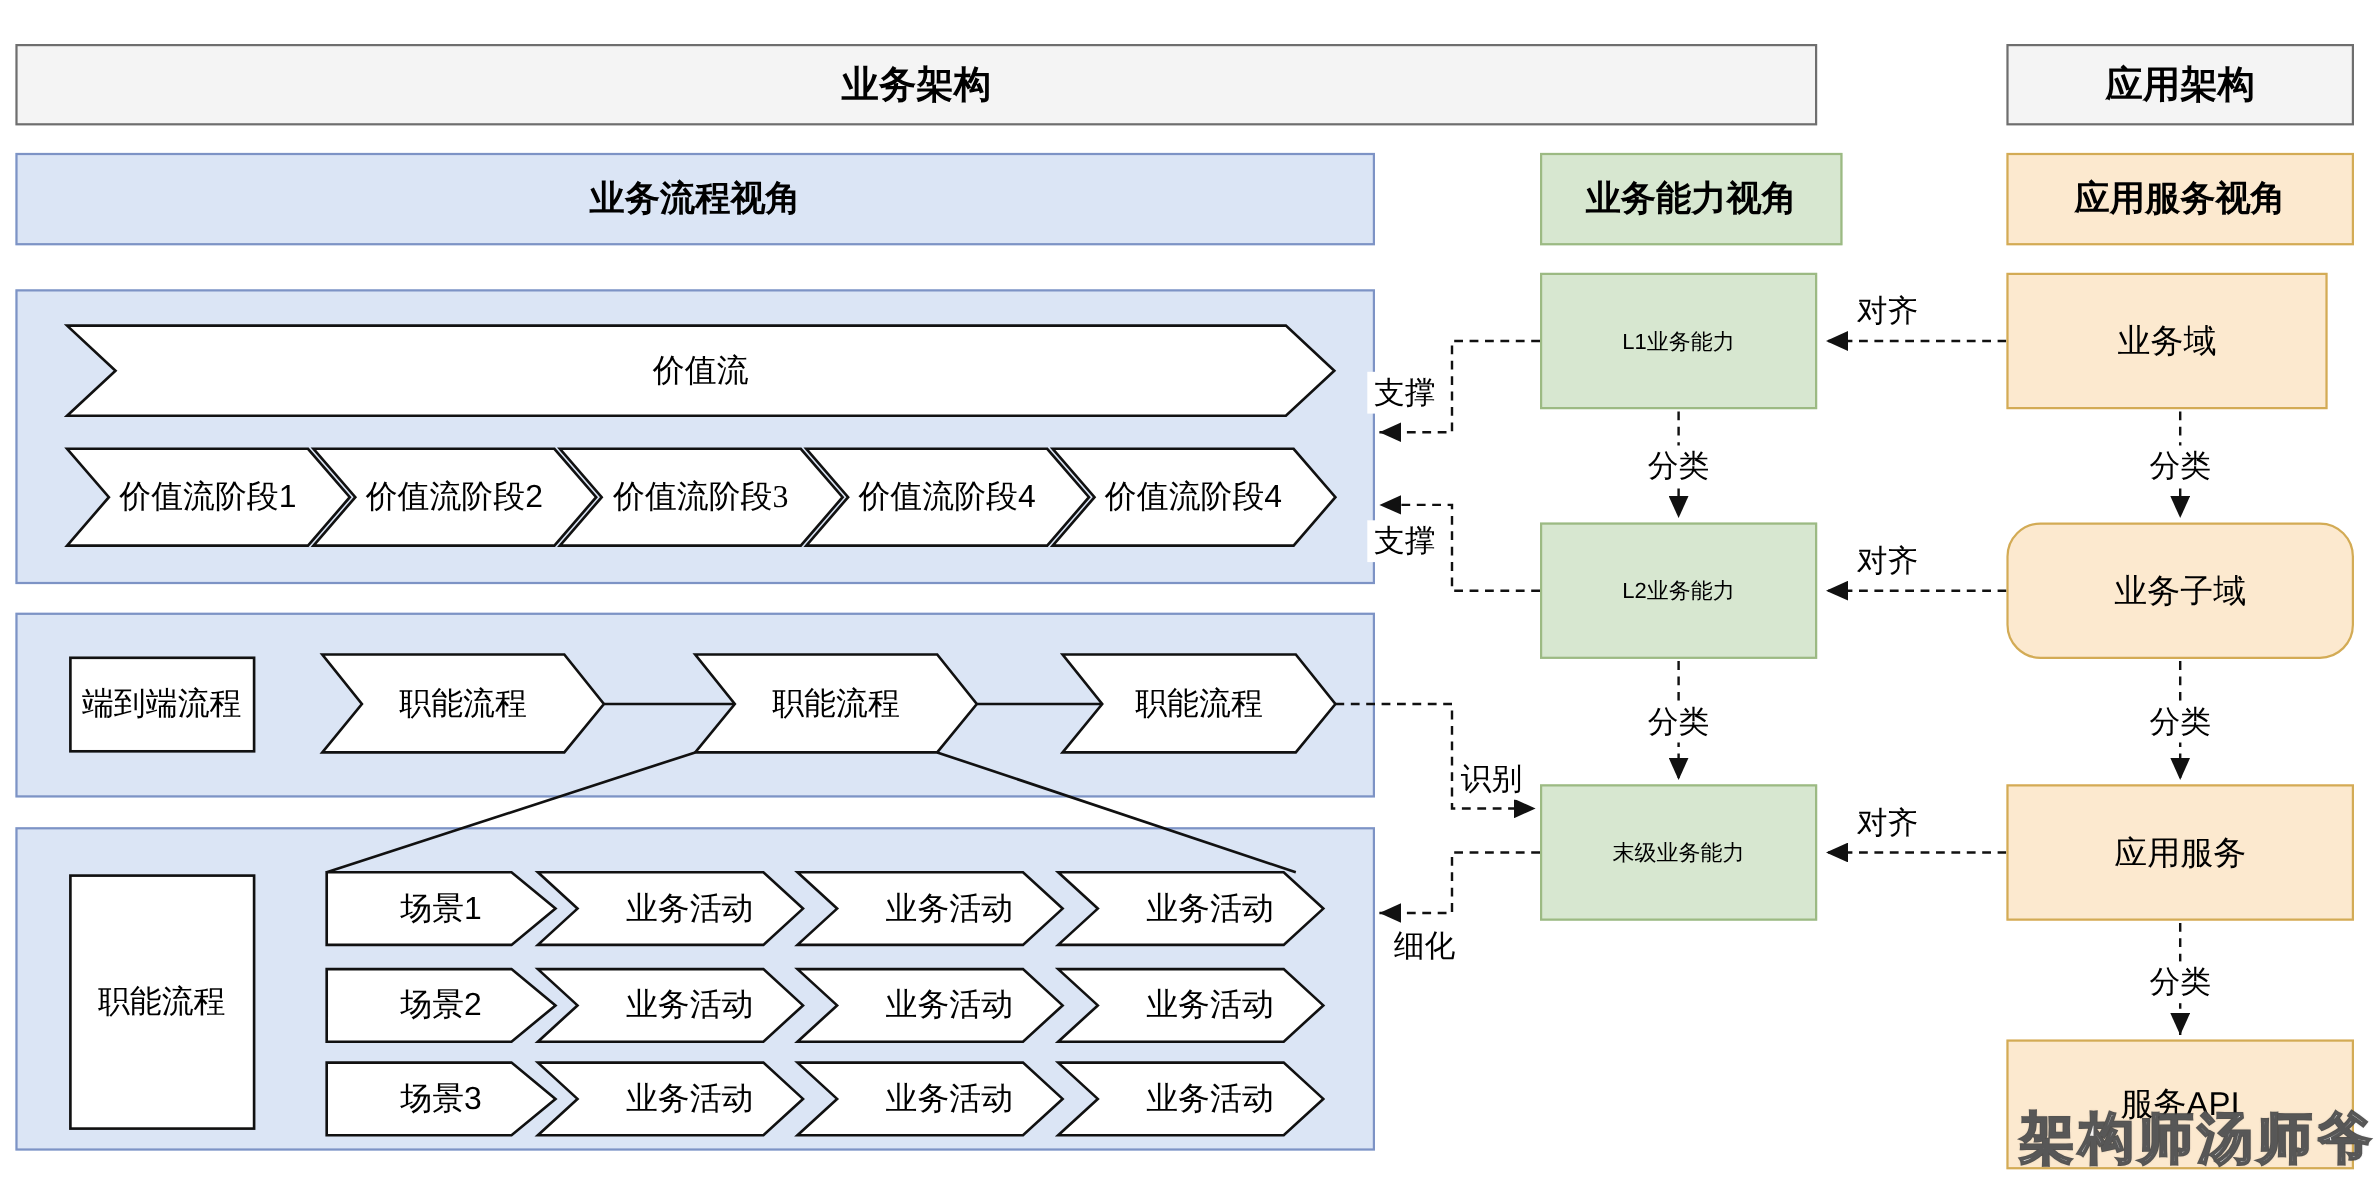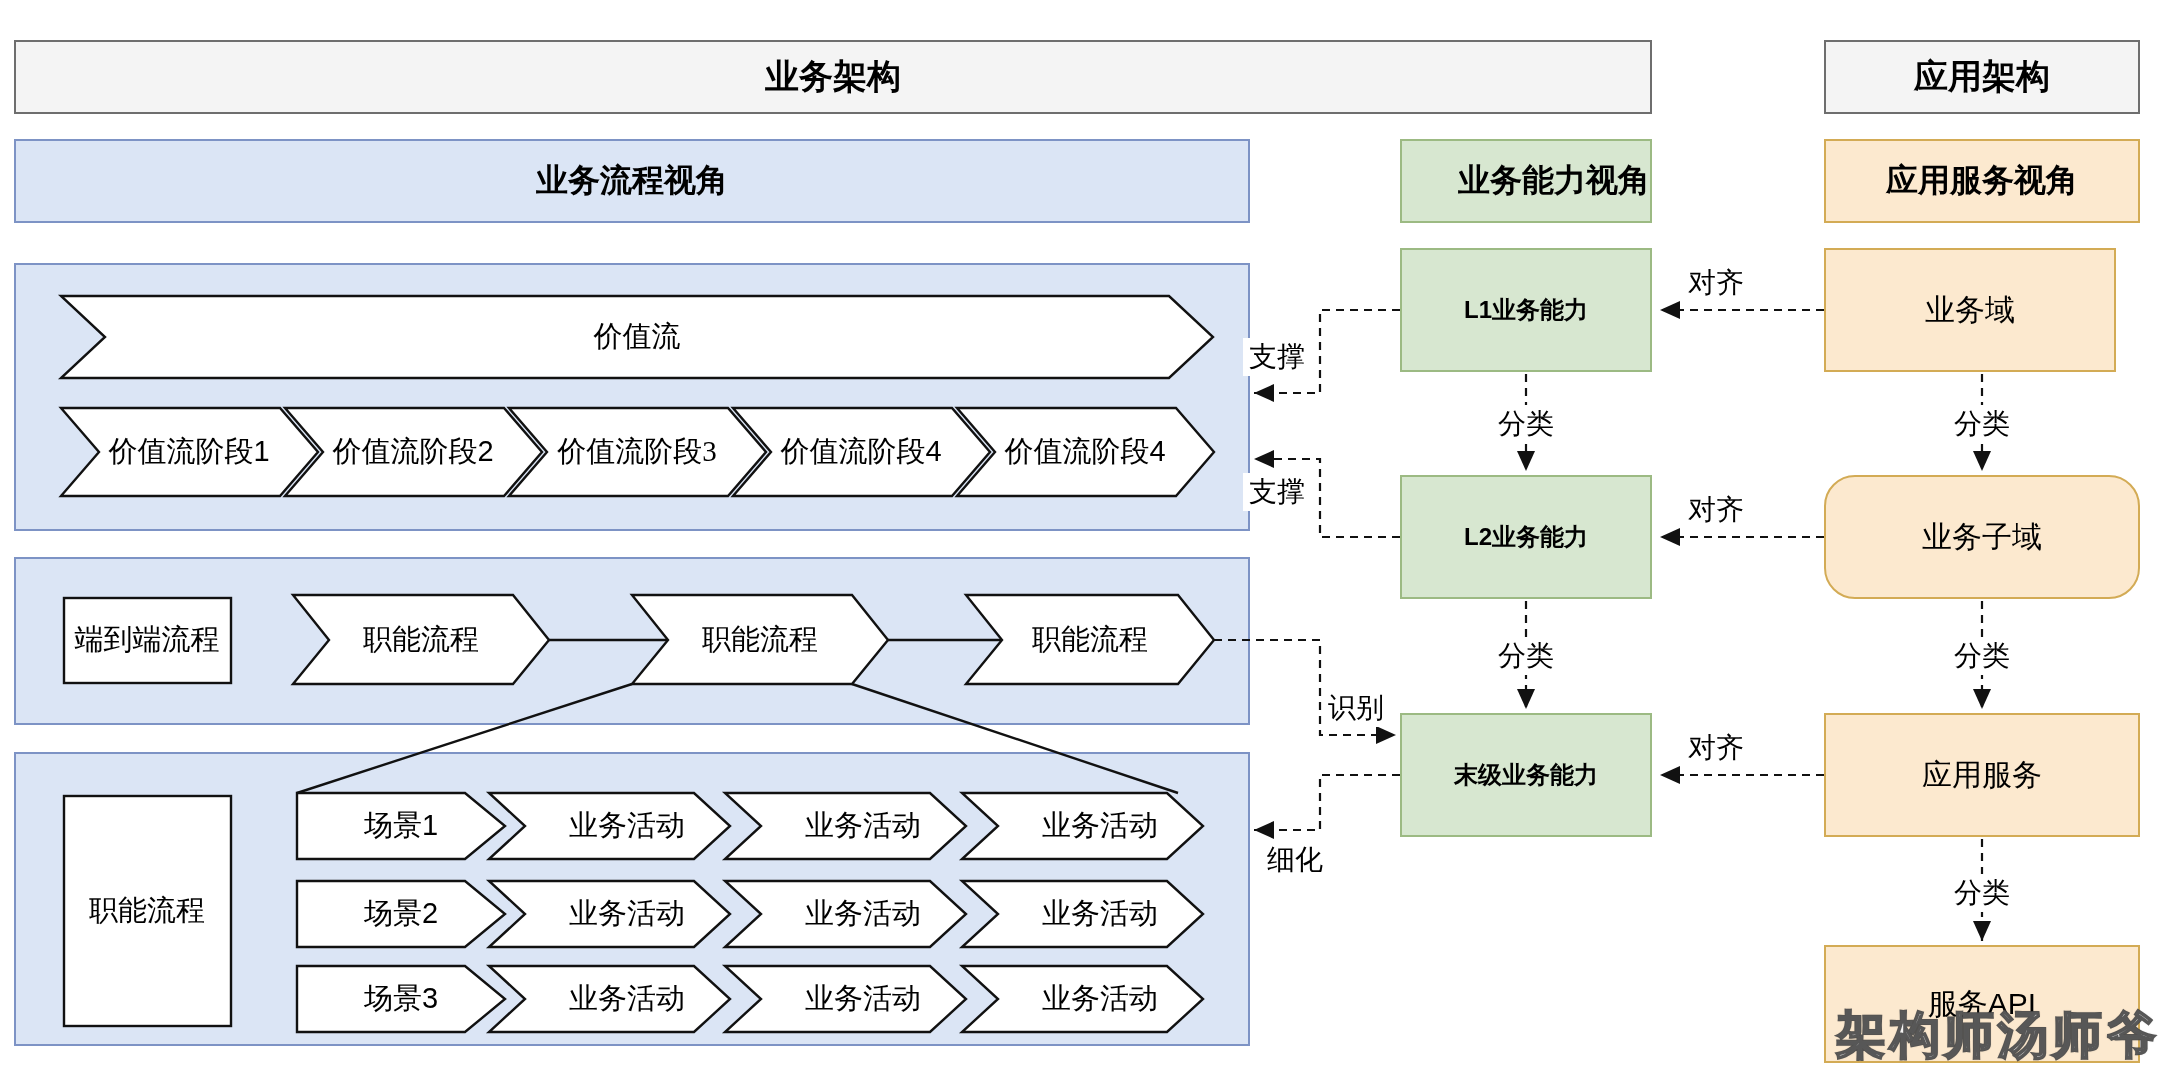--- a/index.html
+++ b/index.html
@@ -3,21 +3,21 @@
 <meta charset="utf-8">
 <style>
   html,body{margin:0;padding:0;background:#ffffff;}
   body{width:2160px;height:1076px;position:relative;overflow:hidden;
        font-family:"Liberation Sans","DejaVu Sans",sans-serif;color:#000;}
   .box{position:absolute;box-sizing:border-box;display:flex;align-items:center;justify-content:center;z-index:3;}
   .hdr{background:#f4f4f4;border:2px solid #6e6e6e;font-size:34px;font-weight:700;}
   .bluebar{background:#dbe5f5;border:2px solid #7d93c5;font-size:32px;font-weight:700;}
   .greenbar{background:#d7e7d0;border:2px solid #9cba83;font-size:32px;font-weight:700;}
   .orangebar{background:#fce9cf;border:2px solid #d3ab55;font-size:32px;font-weight:700;justify-content:center;}
-  .gbox{background:#d7e7d0;border:2px solid #9cba83;font-size:24px;font-weight:700;}
+  .gbox{background:#d7e7d0;border:2px solid #9cba83;font-size:20px;font-weight:400;}
   .obox{background:#fce9cf;border:2px solid #d3ab55;font-size:30px;font-weight:400;}
   .container{position:absolute;box-sizing:border-box;background:#dbe5f5;border:2px solid #7d93c5;z-index:1;}
   #diagram-svg{position:absolute;left:0;top:0;z-index:2;}
   .shape-label{position:absolute;transform:translate(-50%,-50%);font-size:29px;white-space:nowrap;z-index:4;}
   .edge-label{position:absolute;transform:translate(-50%,-50%);font-size:28px;background:#ffffff;
               padding:0 6px;white-space:nowrap;z-index:4;}
   .shape{fill:#ffffff;stroke:#111111;stroke-width:2.4;stroke-linejoin:miter;}
   .dash{fill:none;stroke:#111111;stroke-width:2.2;stroke-dasharray:8 6;}
   .solid{fill:none;stroke:#111111;stroke-width:2.4;}
   #watermark{position:absolute;left:1836px;top:1002px;z-index:5;font-size:50px;font-weight:700;
@@ -95,21 +95,21 @@
 <div class="box hdr" style="left:14px;top:40px;width:1638px;height:74px;">
   <span>业务架构</span>
 </div>
 <div class="box hdr" style="left:1824px;top:40px;width:316px;height:74px;">
   <span>应用架构</span>
 </div>
 
 <div class="box bluebar" style="left:14px;top:139px;width:1236px;height:84px;">
   <span>业务流程视角</span>
 </div>
-<div class="box greenbar" style="left:1400px;top:139px;width:252px;height:84px;justify-content:flex-end;">
+<div class="box greenbar" style="left:1400px;top:139px;width:275px;height:84px;">
   <span>业务能力视角</span>
 </div>
 <div class="box orangebar" style="left:1824px;top:139px;width:316px;height:84px;">
   <span>应用服务视角</span>
 </div>
 
 <div class="box gbox" style="left:1400px;top:248px;width:252px;height:124px;">
   <span>L1业务能力</span>
 </div>
 <div class="box gbox" style="left:1400px;top:475px;width:252px;height:124px;">

